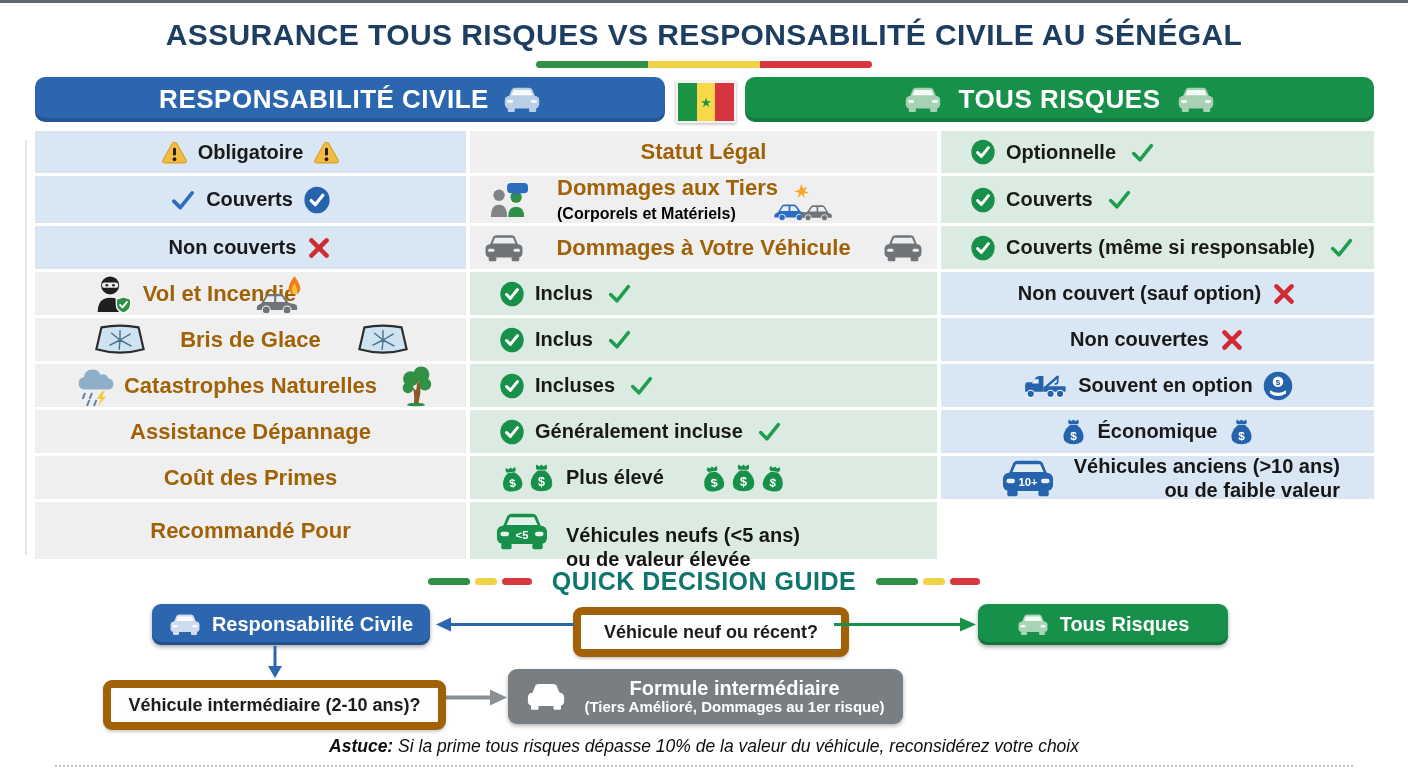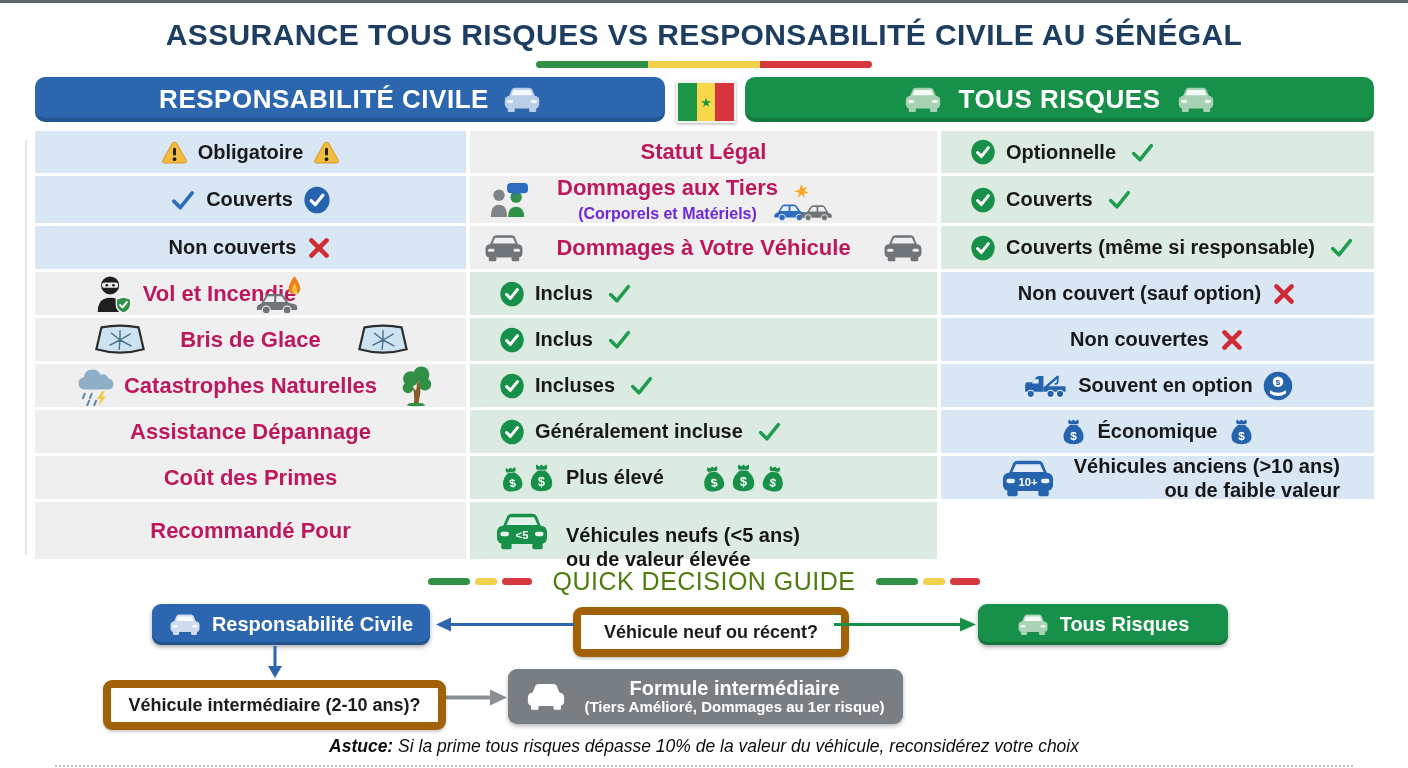--- a/index.html
+++ b/index.html
@@ -36,22 +36,22 @@
   
   .table{position:absolute;left:35px;top:131px;display:grid;
          grid-template-columns:431px 467px 433px;
          grid-template-rows:42px 47px 43px 43px 43px 43px 43px 43px 57px;
          column-gap:4px;row-gap:3px;}
   .cell{display:flex;align-items:center;justify-content:center;gap:10px;position:relative;}
   .cl{background:#d9e6f4;}
   .cc{background:#efeff0;}
   .cr{background:#dcebe1;justify-content:flex-start;padding-left:29px;box-sizing:border-box;}
   .val{font-size:20px;font-weight:600;color:#191919;}
-  .ctitle{font-size:22px;font-weight:800;color:#be185d;text-align:center;line-height:1.05;}
-  .csub{font-size:16px;font-weight:700;color:#6d28d9;text-align:center;margin-top:5px;}
+  .ctitle{font-size:22px;font-weight:800;color:#a16207;text-align:center;line-height:1.05;}
+  .csub{font-size:16px;font-weight:700;color:#000000;text-align:left;margin-top:5px;}
   .abs-l{position:absolute;top:50%;transform:translateY(-50%);}
   .abs-r{position:absolute;top:50%;transform:translateY(-50%);}
   .tcheck{margin-left:4px;}
   .veh-left{justify-content:flex-end;padding-right:34px;box-sizing:border-box;gap:18px;}
   .veh-lines{font-size:20px;font-weight:700;line-height:1.2;}
   .ta-r{text-align:right;} .ta-l{text-align:left;margin-top:33px;}
   .cr9{gap:16px;padding-left:24px;}
   .bags{display:flex;align-items:flex-end;gap:2px;}
   .bags.trail{margin-left:26px;}
   .tilt-l{transform:rotate(-8deg);} .tilt-r{transform:rotate(8deg);}
@@ -61,21 +61,21 @@
   .icon-crash .ca{position:absolute;left:0;bottom:1px;}
   .icon-crash .cb{position:absolute;right:0;bottom:1px;transform:scaleX(-1);}
   .icon-crash .sp{position:absolute;left:22px;top:-3px;}
   .icon-burn{position:relative;width:52px;height:38px;flex:none;}
   .icon-burn .bc{position:absolute;left:0;bottom:0;}
   .icon-burn .fl{position:absolute;right:3px;top:-2px;}
 
   
   .dg-heading{position:absolute;top:567px;left:0;right:0;display:flex;align-items:center;
               justify-content:center;gap:20px;}
-  .dg-title{font-size:25px;font-weight:400;letter-spacing:.5px;color:#4d7c0f;}
+  .dg-title{font-size:25px;font-weight:700;letter-spacing:.5px;color:#0f766e;}
   .dashes{display:flex;gap:5px;align-items:center;}
   .dashes i{height:7px;border-radius:4px;display:block;}
   .d-g{width:42px;background:#2f9046;} .d-y{width:22px;background:#f2d14a;} .d-r{width:30px;background:#d6383e;}
 
   .btn{position:absolute;display:flex;align-items:center;justify-content:center;gap:11px;
        color:#fff;font-size:20px;font-weight:700;border-radius:9px;
        box-shadow:0 2px 4px rgba(0,0,0,.35), inset 0 -3px 0 rgba(0,0,0,.2);}
   .btn-rc{left:152px;top:604px;width:278px;height:41px;background:#2b66ae;}
   .btn-tr{left:978px;top:604px;width:250px;height:41px;background:#17914a;}
 

